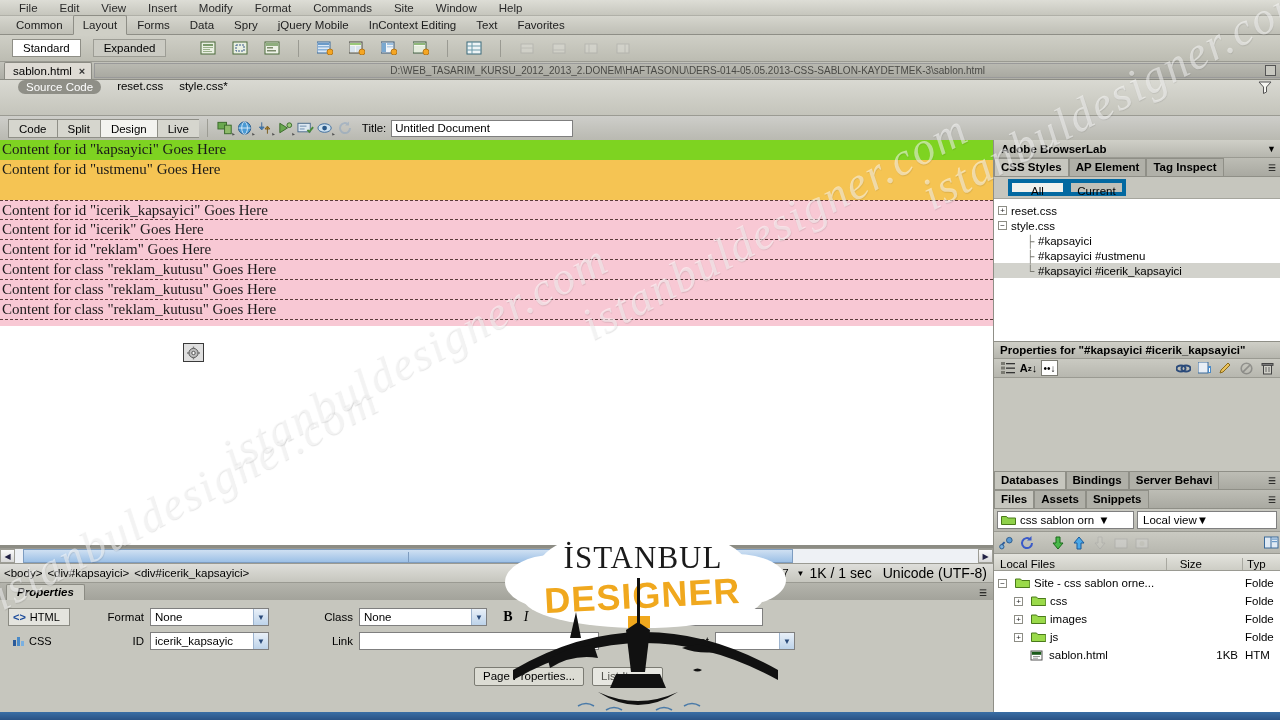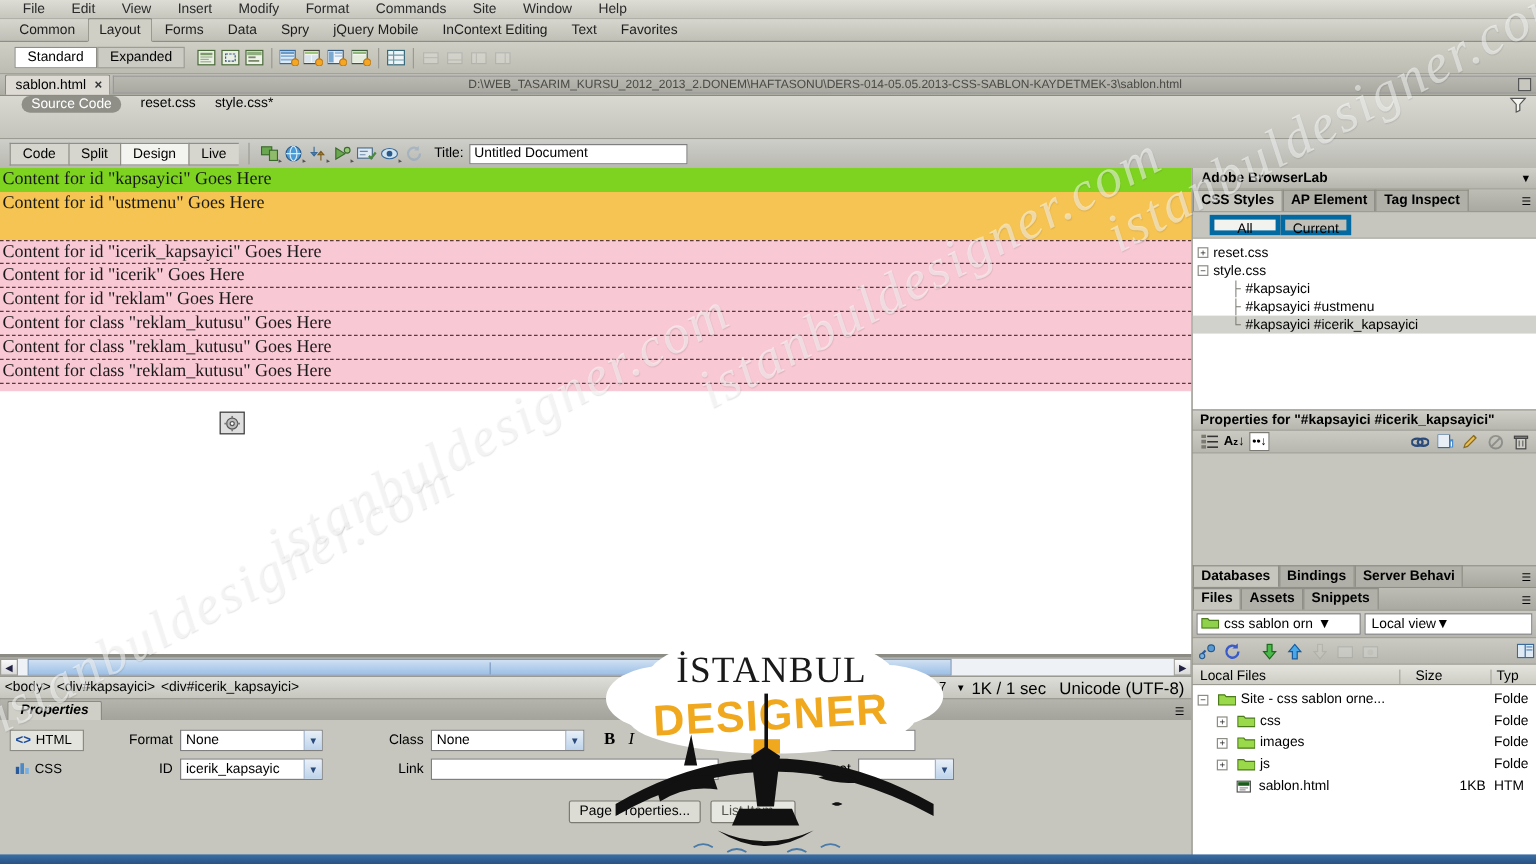--- a/index.html
+++ b/index.html
@@ -33,21 +33,21 @@
     color:#1d1d1d;
   }
   .ib-tab.active {
     background:#cfcfc6; border-color:#8e8e86; border-bottom:1px solid #cfcfc6;
     margin-bottom:-1px; border-radius:2px 2px 0 0;
   }
 
   
   .inserttools {
     height:27px; background:linear-gradient(#cfcfc6,#bcbcb2);
-    display:flex; align-items:center; padding-left:12px; gap:0;
+    display:flex; align-items:center; padding-left:12px; gap:12px;
     border-bottom:1px solid #9a9a92;
   }
   .segbtn {
     height:18px; padding:0 10px; line-height:17px; font-size:11.5px;
     background:#ebebe5; border:1px solid #8e8e86; cursor:default;
   }
   .segbtn.on { background:#fff; box-shadow:inset 0 0 0 1px #fff; }
   .segbtn.off { background:#cbcbc3; border-color:#9d9d95; }
   .tbtn {
     width:20px; height:19px; border:1px solid transparent;

